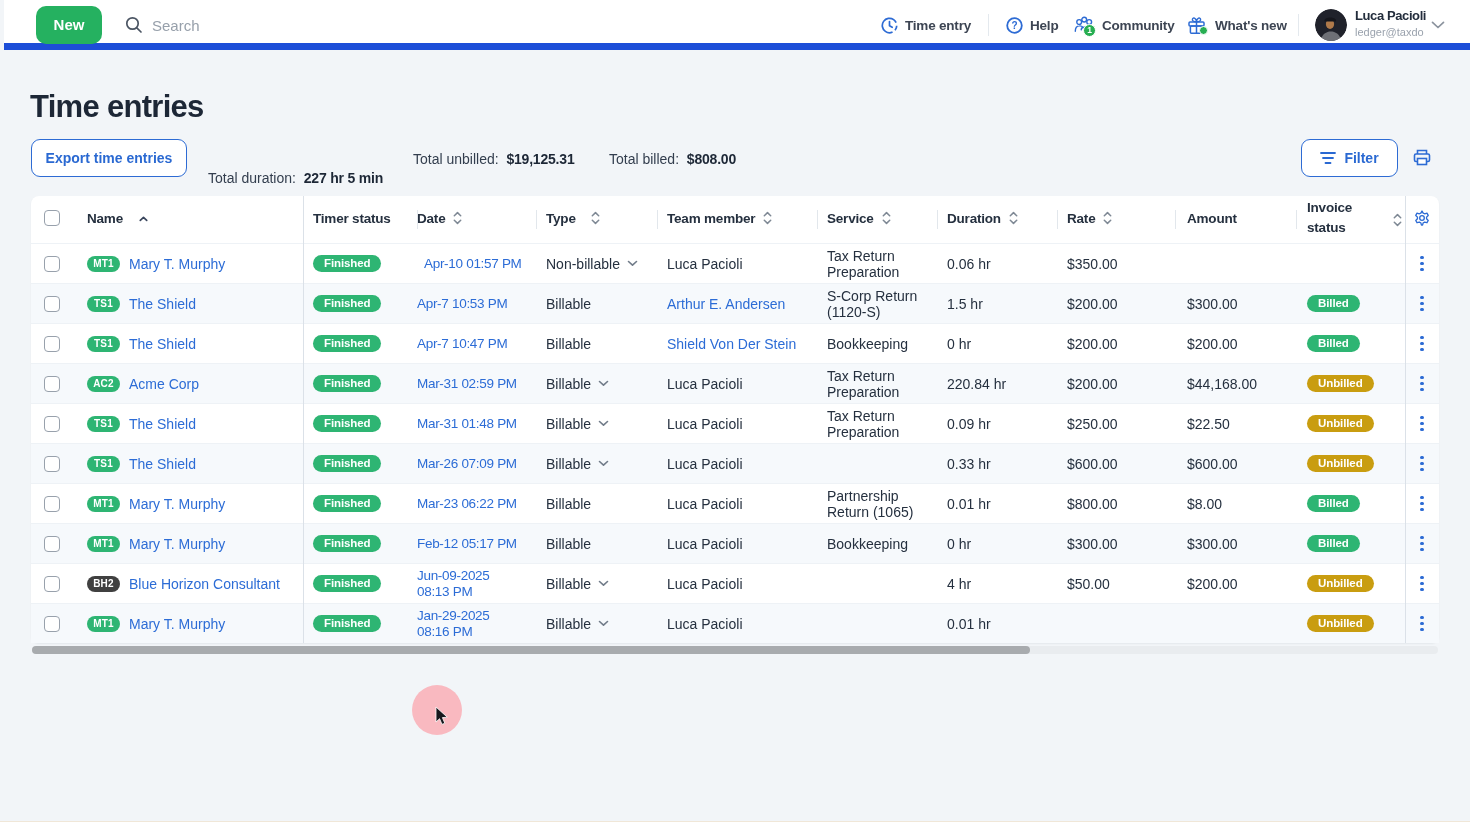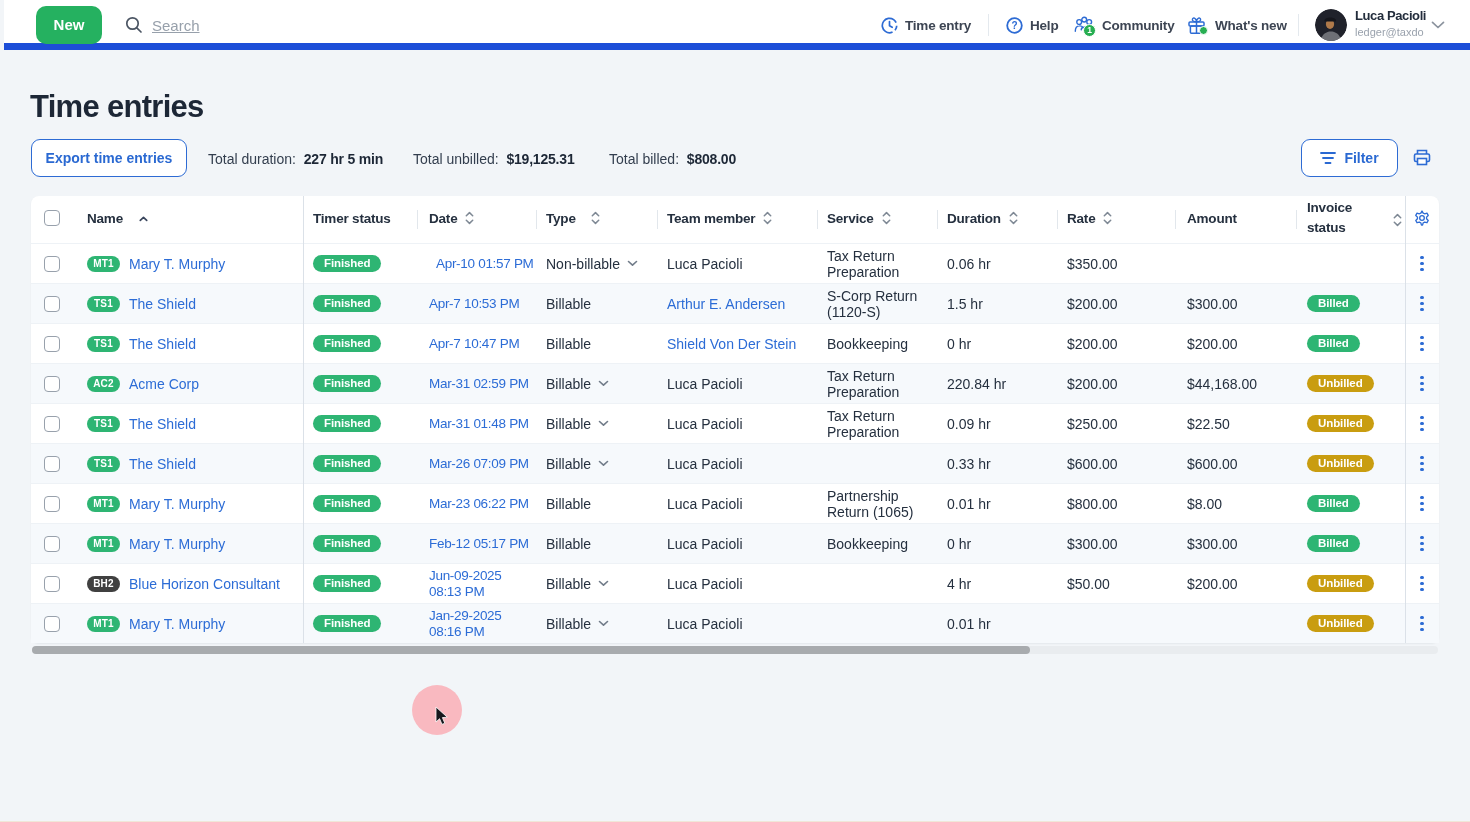--- a/index.html
+++ b/index.html
@@ -3,21 +3,21 @@
 <meta charset="utf-8">
 <style>
 * { margin:0; padding:0; box-sizing:border-box; }
 html,body { width:1470px; height:822px; overflow:hidden; }
 body { background:#f2f5f8; font-family:"Liberation Sans", sans-serif; position:relative; }
 
 
 .topbar { position:absolute; left:4px; top:0; width:1470px; height:50px; background:#fff; border-bottom:7px solid #1d4ed8; }
 .btn-new { position:absolute; left:32px; top:6px; width:66px; height:38px; background:#25b160; border-radius:10px; color:#fff; font-size:15px; font-weight:bold; text-align:center; line-height:38px; }
 .search-ico { position:absolute; left:121px; top:16px; }
-.search-txt { position:absolute; left:148px; top:17px; font-size:15px; color:#97a0ab;text-decoration:underline; }
+.search-txt { position:absolute; left:148px; top:17px; font-size:15px; color:#97a0ab; }
 .tb-item { position:absolute; top:0; height:50px; display:flex; align-items:center; gap:7px; font-size:13.5px; letter-spacing:-0.2px; font-weight:bold; color:#3d4553; }
 .tb-div { position:absolute; top:14px; width:1px; height:22px; background:#e4e9ee; }
 .avatar { position:absolute; left:1311px; top:9px; width:32px; height:32px; border-radius:50%; overflow:hidden; }
 .who { position:absolute; left:1351px; top:8px; width:72px; overflow:hidden; }
 .who .nm { font-size:13px; letter-spacing:-0.4px; font-weight:bold; color:#232d3c; white-space:nowrap; }
 .who .em { font-size:11px; color:#9aa2ad; white-space:nowrap; margin-top:3px; }
 .chev-dn { position:absolute; left:1427px; top:21px; }
 
 
 h1 { position:absolute; left:30px; top:89px; font-size:31px; font-weight:bold; color:#1d2736; letter-spacing:-0.7px; }
@@ -29,21 +29,21 @@
 
 
 .tbl { position:absolute; left:31px; top:196px; width:1408px; height:447px; background:#fff; border-radius:8px; box-shadow:0 1px 2px rgba(24,39,58,0.06); }
 .thead { display:flex; height:47px; padding-bottom:3px; align-items:center; font-size:13.5px; letter-spacing:-0.2px; font-weight:bold; color:#25303f; position:relative; }
 .row { display:flex; height:40px; align-items:center; font-size:14px; color:#25303f; border-top:1px solid #eef2f6; position:relative; }
 .row.alt { background:#f6f9fc; }
 .c { flex:none; display:flex; align-items:center; height:100%; }
 .c0 { width:52px; padding-left:13px; }
 .c1 { width:220px; padding-left:4px; gap:9px; }
 .c2 { width:114px; padding-left:10px; }
-.c3 { width:119px; padding-left:12px; }
+.c3 { width:119px; padding-left:0; }
 .row .c3 { font-size:13.5px; letter-spacing:-0.3px; }
 .c4 { width:121px; padding-left:10px; gap:7px; }
 .c5 { width:160px; padding-left:10px; }
 .c6 { width:120px; padding-left:10px; }
 .c7 { width:120px; padding-left:10px; }
 .c8 { width:118px; padding-left:10px; }
 .c9 { width:121px; padding-left:12px; }
 .c10 { width:109px; padding-left:11px; }
 .c11 { width:34px; justify-content:center; }
 .pin-l { position:absolute; left:272px; top:0; width:1px; height:447px; background:#dbe1e8; z-index:5; }
@@ -134,21 +134,21 @@
       <div class="em">ledger@taxdo</div>
     </div>
   <svg class="chev-dn" width="14" height="8" viewBox="0 0 14 8" fill="none">
       <path d="M1.5 1.3 L7 6.5 L12.5 1.3" stroke="#8b939e" stroke-width="1.7" stroke-linecap="round" stroke-linejoin="round"></path>
     </svg>
 </div>
 
 <h1>Time entries</h1>
 
 <div class="btn-export">Export time entries</div>
-<div class="stat" style="left:208px;">Total duration:&nbsp; <b>227 hr 5 min</b></div>
+<div class="stat" style="left:208px;margin-top:19px;">Total duration:&nbsp; <b>227 hr 5 min</b></div>
 <div class="stat" style="left:413px;">Total unbilled:&nbsp; <b>$19,125.31</b></div>
 <div class="stat" style="left:609px;">Total billed:&nbsp; <b>$808.00</b></div>
 <div class="btn-filter">
   <svg width="16" height="14" viewBox="0 0 16 14" fill="none">
       <path d="M1 2 H15 M3 7 H13 M5.5 12 H10.5" stroke="#2a69d2" stroke-width="1.8" stroke-linecap="round"></path>
     </svg>
   <span>Filter</span>
 </div>
 <svg class="print-ico" width="18" height="17" viewBox="0 0 18 17" fill="none">
     <path d="M4.5 5 V1.5 H13.5 V5" stroke="#2d6bd4" stroke-width="1.6"></path>

